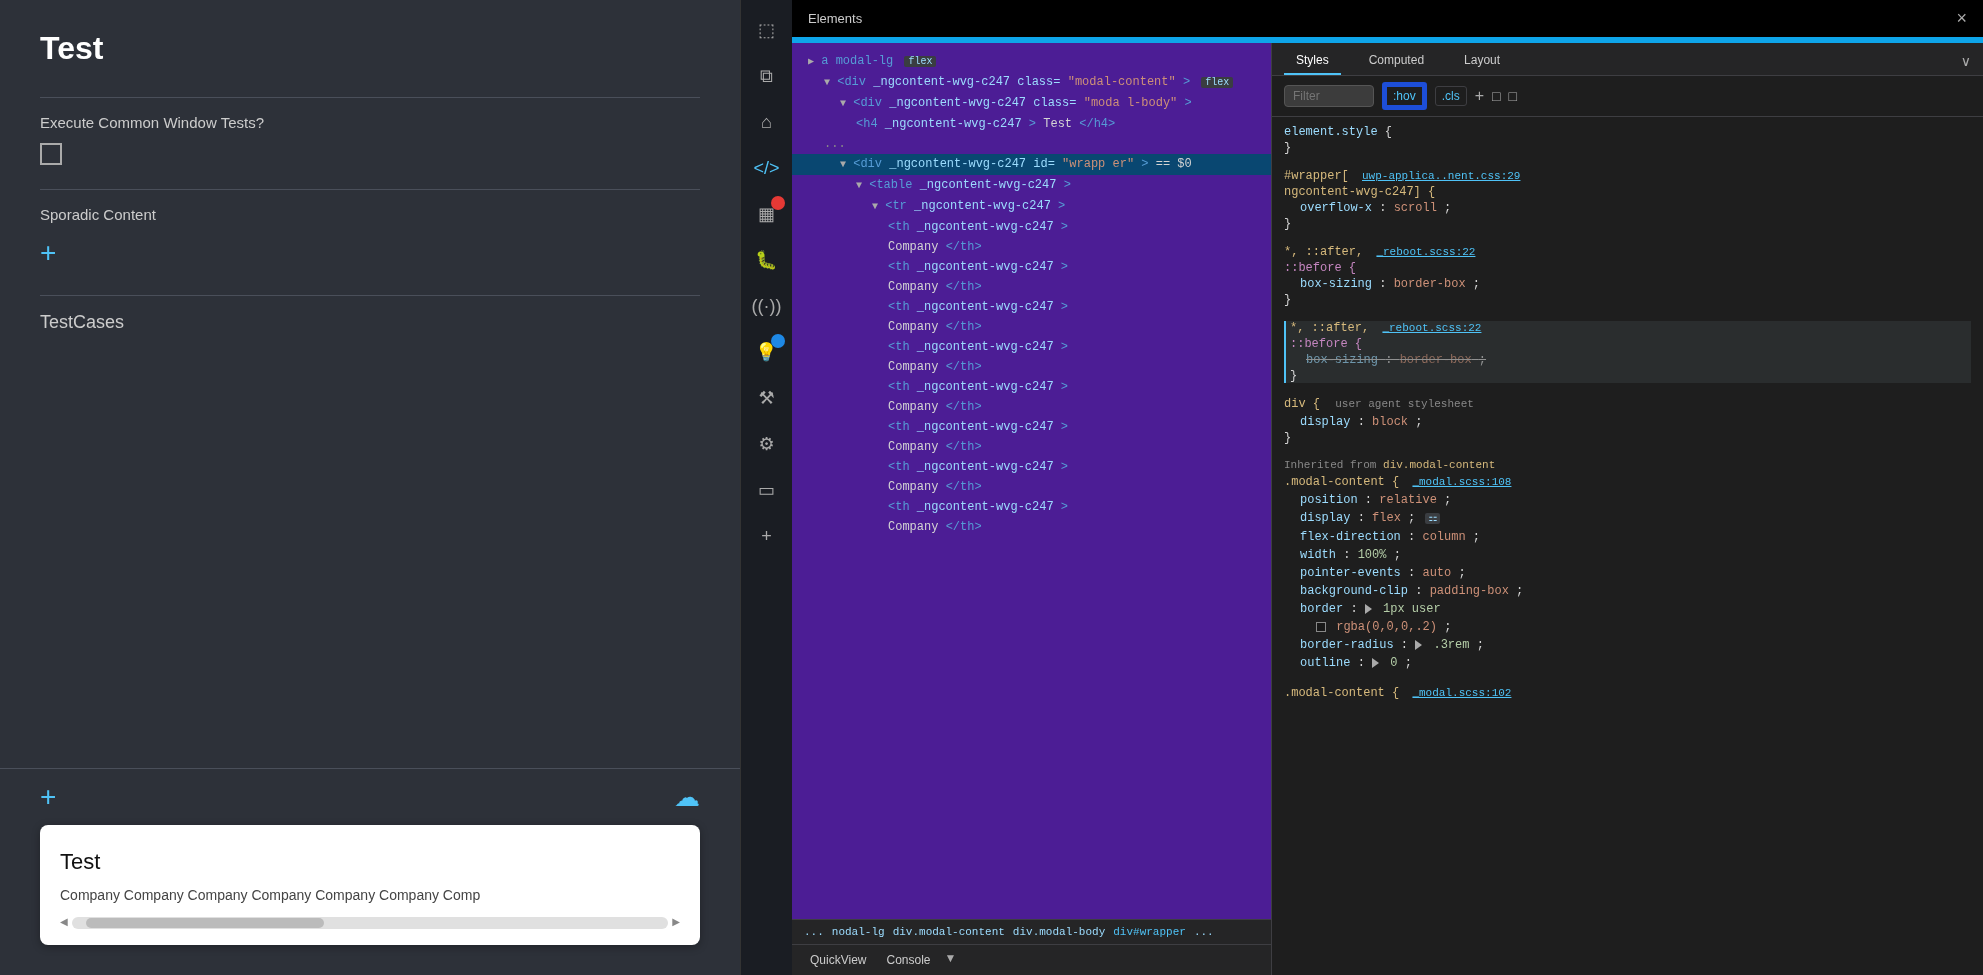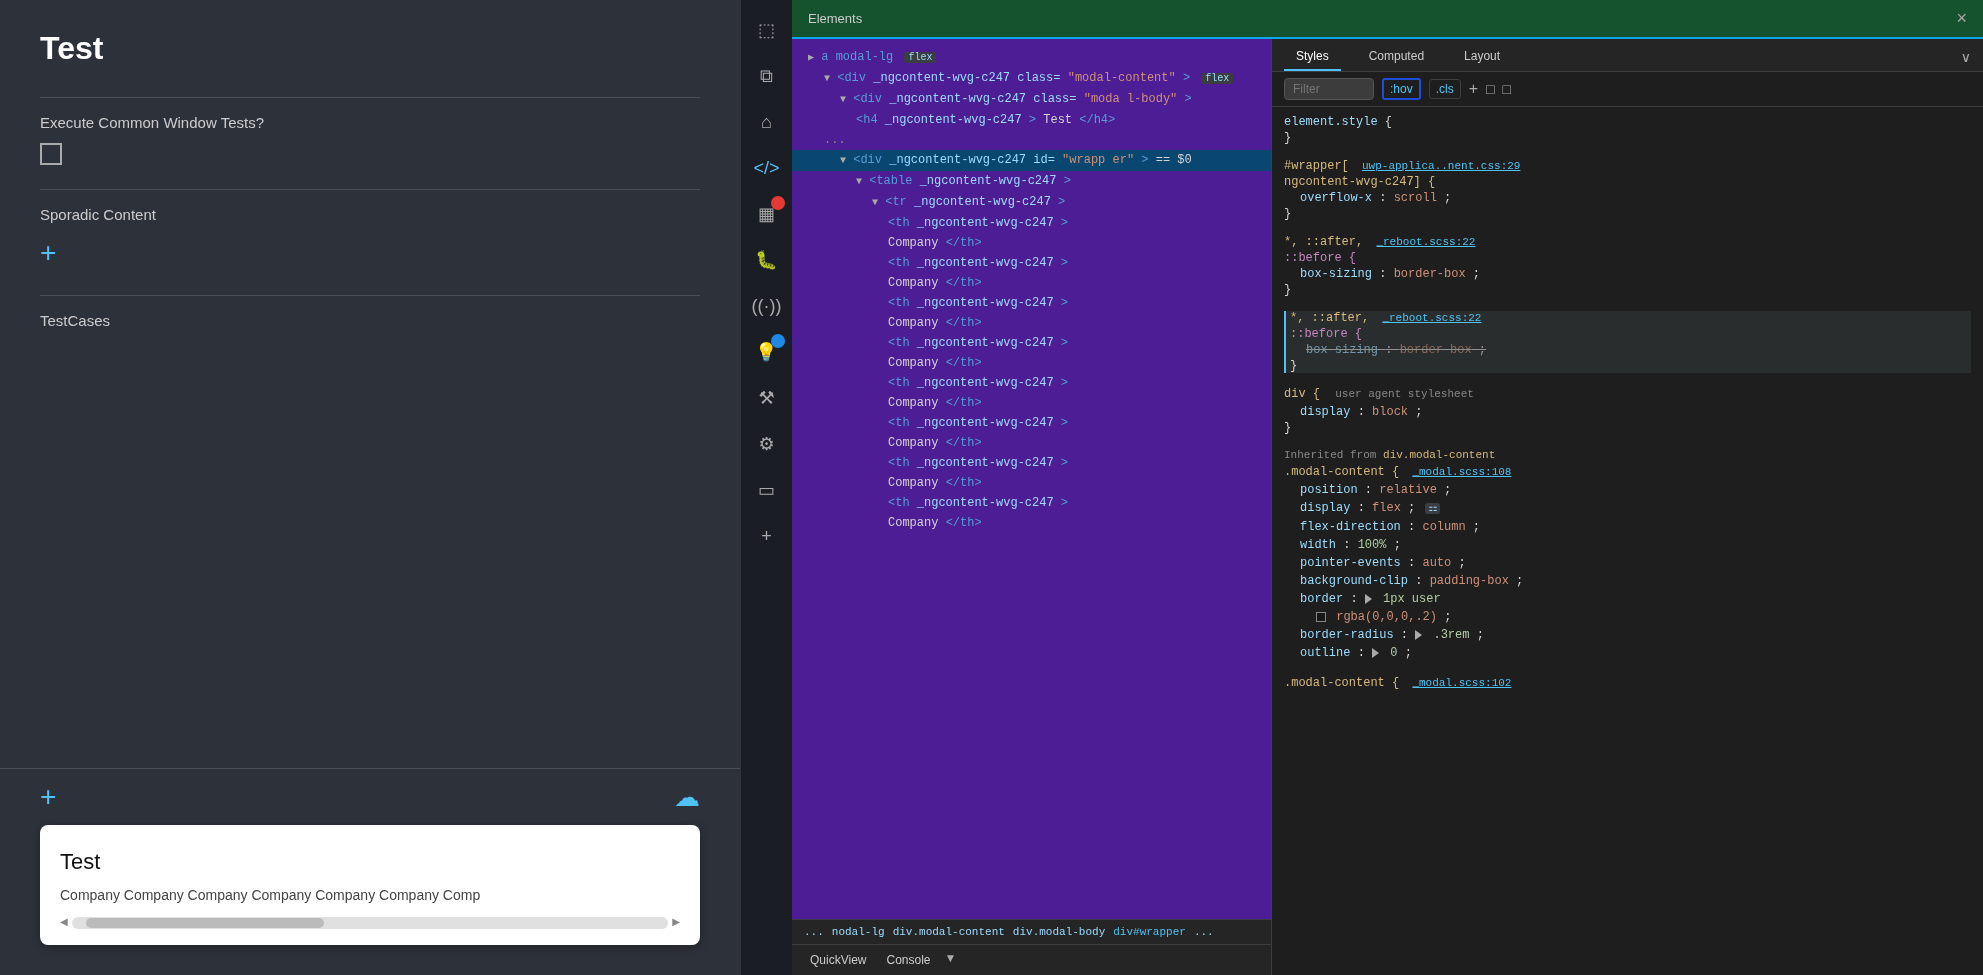--- a/index.html
+++ b/index.html
@@ -62,21 +62,21 @@
       border: none;
       line-height: 1;
       padding: 4px 0;
     }
 
     .section-block {
       margin-bottom: 24px;
     }
 
     .section-title {
-      font-size: 15px;
+      font-size: 18px;
       color: #ccc;
       margin-bottom: 4px;
     }
 
     .bottom-bar {
       display: flex;
       align-items: center;
       justify-content: space-between;
       padding: 12px 40px;
       border-top: 1px solid #4a4f5a;
@@ -209,22 +209,22 @@
       color: #d4d4d4;
       font-family: 'Courier New', Consolas, monospace;
       font-size: 12px;
     }
 
     .devtools-header {
       display: flex;
       align-items: center;
       justify-content: space-between;
       padding: 8px 16px;
-      background: #14532d;
-      border-bottom: 2px solid #0ea5e9;
+      background: #000000;
+      border-bottom: 6px solid #0ea5e9;
     }
 
     .devtools-title {
       font-size: 13px;
       color: #ccc;
       font-family: -apple-system, sans-serif;
       font-weight: 500;
     }
 
     .devtools-close {
@@ -377,21 +377,21 @@
       color: #f9a8d4;
       font-size: 12px;
       padding: 3px 8px;
       width: 90px;
     }
 
     .filter-pseudo {
       color: #4fc3f7;
       font-size: 12px;
       padding: 2px 6px;
-      border: 2px solid #1d4ed8;
+      border: 5px solid #1d4ed8;
       border-radius: 3px;
       cursor: pointer;
       background: none;
     }
 
     .filter-cls {
       color: #4fc3f7;
       font-size: 12px;
       padding: 2px 6px;
       border: 1px solid #3e3e42;

